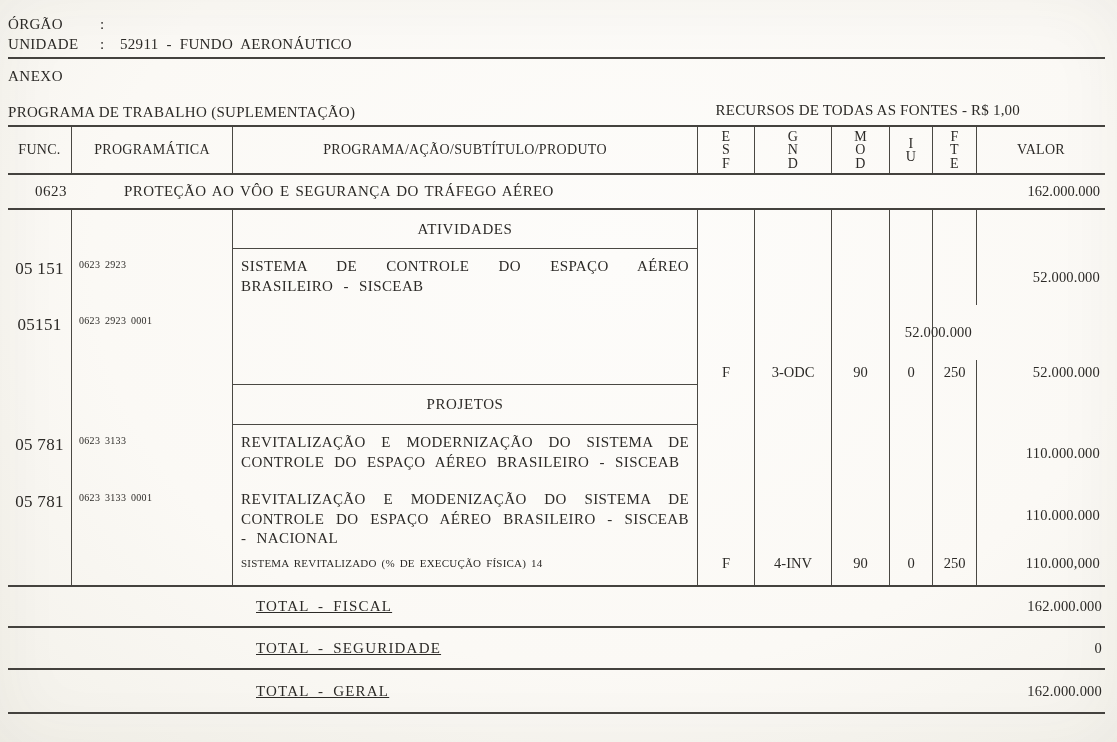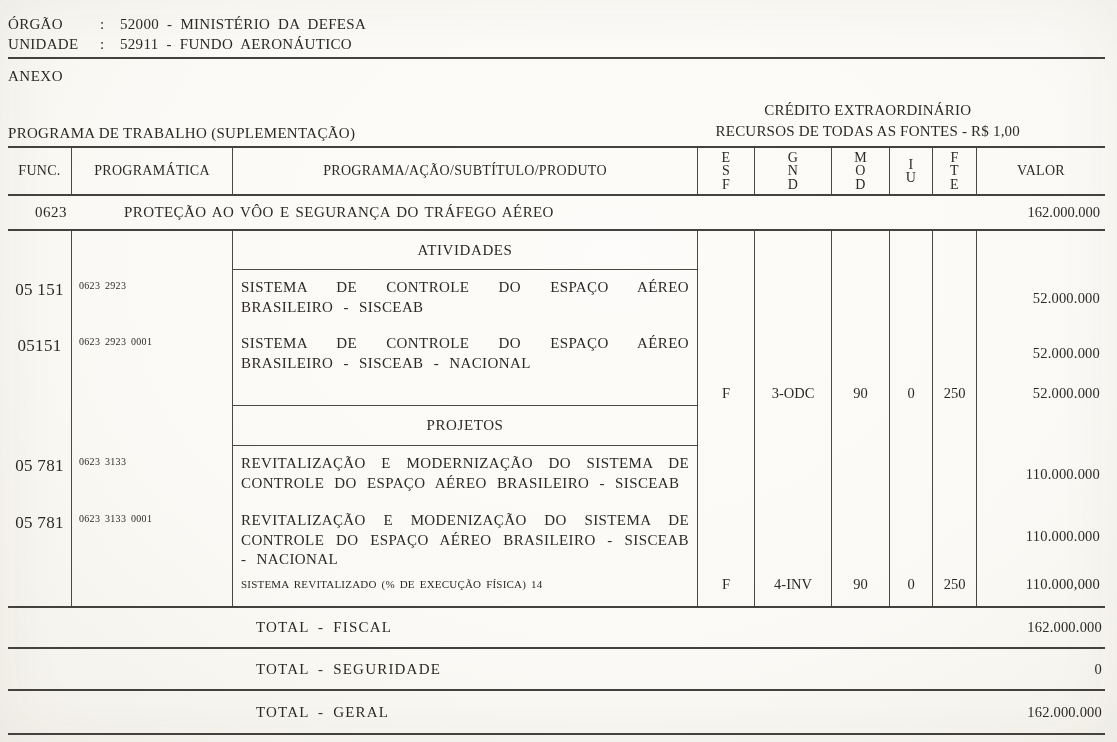--- a/index.html
+++ b/index.html
@@ -47,48 +47,46 @@
   .band-cell { display:flex; align-items:center; justify-content:center; font-size:15px; letter-spacing:0.6px; }
   .c-func { text-align:center; padding-top:10px; font-size:17px; letter-spacing:0.3px; }
   .c-progm { padding:10px 0 0 7px; font-size:10px; letter-spacing:0.3px; word-spacing:2px; }
   .c-desc { padding:8px 8px 0 8px; font-size:15px; text-align:justify; word-spacing:6px; letter-spacing:0.4px; line-height:19.5px; }
   .c-desc.vmid { display:flex; align-items:center; padding-top:0; word-spacing:2px; letter-spacing:0.2px; font-size:11px; }
   .c-small { display:flex; align-items:center; justify-content:center; font-size:14.5px; }
   .c-val { display:flex; align-items:center; justify-content:flex-end; padding-right:5px; font-size:14.5px; letter-spacing:0.2px; }
 
   .totals-row { display:flex; align-items:center; border-bottom:2px solid #44423e; font-size:15px; }
   .t41{height:41px} .t42{height:42px} .t44{height:44px}
-  .totals-label { margin-left:248px; letter-spacing:1.2px; word-spacing:4px; }
+  .totals-label { margin-left:248px; letter-spacing:1.2px; word-spacing:4px;text-decoration:underline; }
   .totals-valor { margin-left:auto; padding-right:3px; font-size:14.5px; letter-spacing:0.2px; }
 </style>
 </head>
 <body>
 
 <div class="sheet">
   <div class="content">
 
     <div>
       <div class="meta-row">
         <span class="meta-label">ÓRGÃO</span>
         <span class="meta-colon">:</span>
-        <span class="meta-value">52000 - MINISTÉRIO DA DEFESA</span>
       </div>
       <div class="meta-row">
         <span class="meta-label">UNIDADE</span>
         <span class="meta-colon">:</span>
         <span class="meta-value">52911 - FUNDO AERONÁUTICO</span>
       </div>
     </div>
     <div class="rule-heavy"></div>
     <div class="anexo">ANEXO</div>
 
     <div class="subhead">
       <div class="subhead-left">PROGRAMA DE TRABALHO (SUPLEMENTAÇÃO)</div>
       <div class="subhead-right">
-        <div>CRÉDITO EXTRAORDINÁRIO</div>
         <div>RECURSOS DE TODAS AS FONTES - R$ 1,00</div>
       </div>
     </div>
 
     <div class="grid9 thead">
       <div class="br">FUNC.</div>
       <div class="br">PROGRAMÁTICA</div>
       <div class="br">PROGRAMA/AÇÃO/SUBTÍTULO/PRODUTO</div>
       <div class="br th-stack">E
 S
@@ -135,21 +133,20 @@
         <div class="br"></div>
         <div class="br"></div>
         <div class="br"></div>
         <div class="br"></div>
         <div class="c-val">52.000.000</div>
       </div>
 
       <div class="grid9 h55">
         <div class="br c-func">05151</div>
         <div class="br c-progm">0623 2923 0001</div>
-        <div class="br c-desc">SISTEMA DE CONTROLE DO ESPAÇO AÉREO BRASILEIRO - SISCEAB - NACIONAL</div>
         <div class="br"></div>
         <div class="br"></div>
         <div class="br"></div>
         <div class="br"></div>
         <div class="br"></div>
         <div class="c-val">52.000.000</div>
       </div>
 
       <div class="grid9 h25">
         <div class="br"></div>

